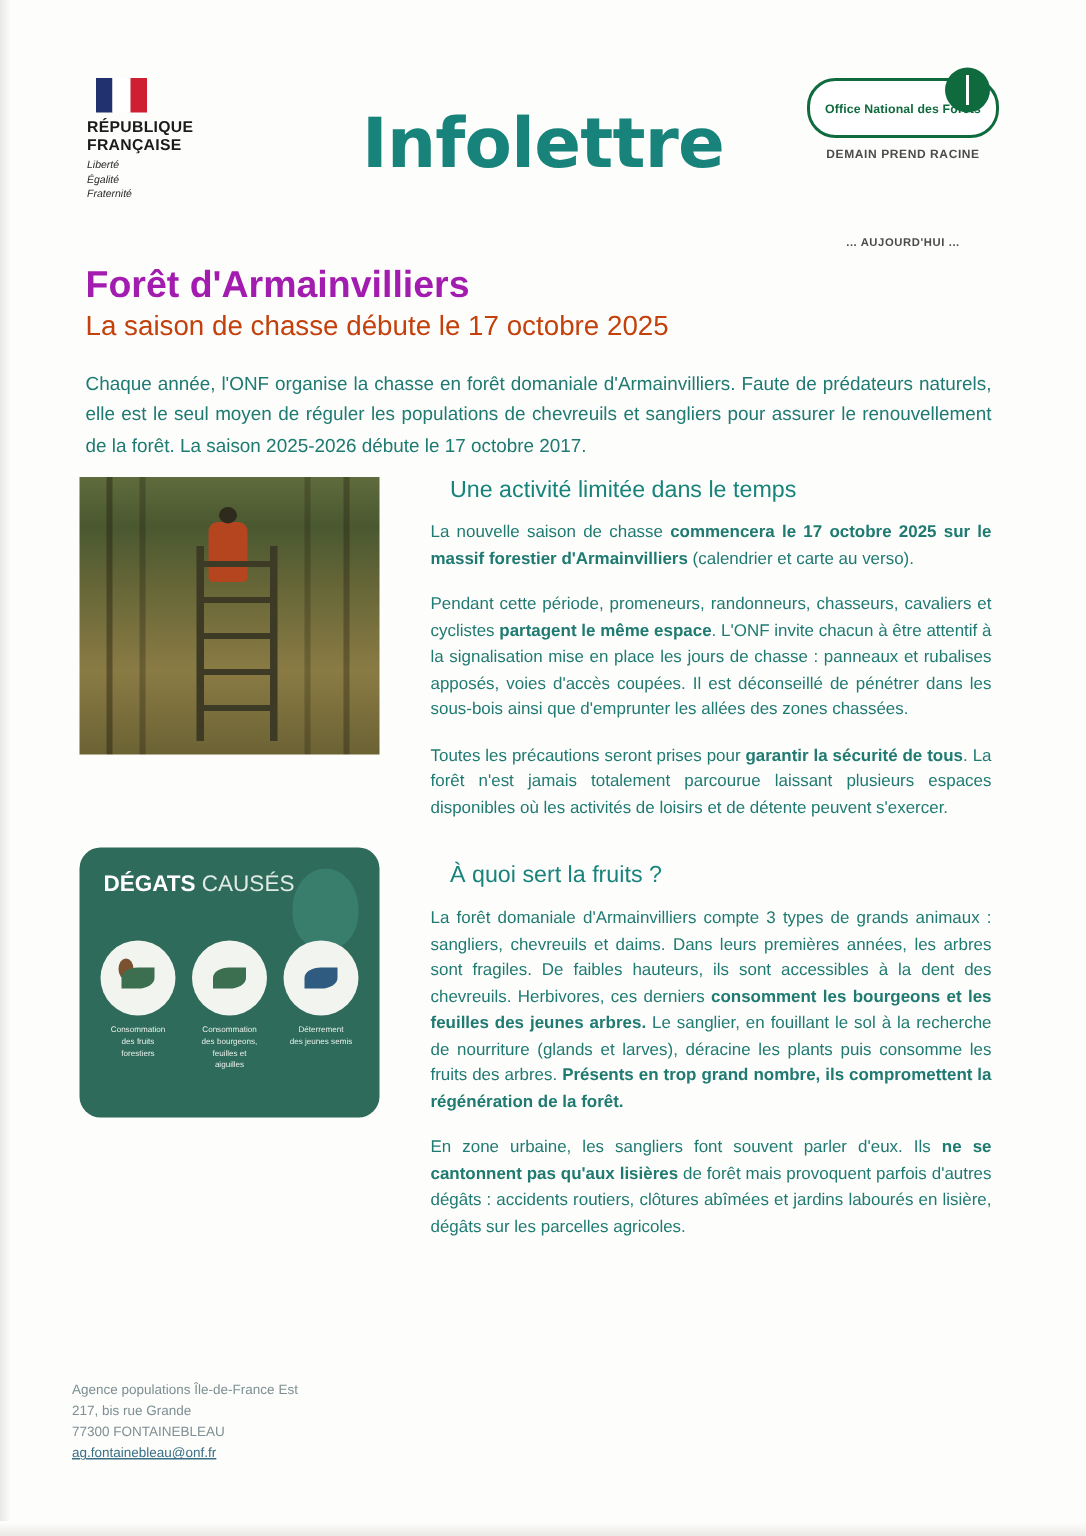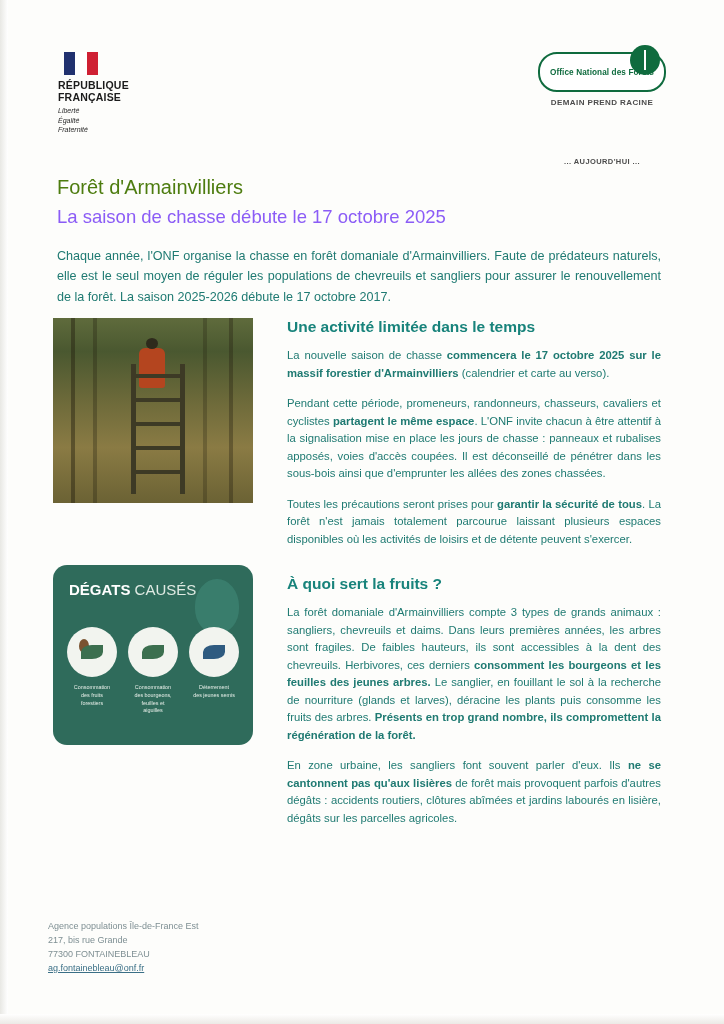--- a/index.html
+++ b/index.html
@@ -138,30 +138,30 @@
     letter-spacing: .4px;
     line-height: 1.35;
   }
   .onf-sub .l2 { font-size: 7.5px; margin-top: 48px; }
 
   
   .doc-title {
     position: absolute;
     left: 57px;
     top: 176px;
-    font-size: 20px;
-    font-weight: normal;
-    color: #4d7c0f;
+    font-size: 25px;
+    font-weight: bold;
+    color: #a21caf;
   }
   .doc-subtitle {
     position: absolute;
     left: 57px;
     top: 206px;
     font-size: 18.5px;
-    color: #8b5cf6;
+    color: #c2410c;
   }
 
   
   .intro {
     position: absolute;
     left: 57px;
     top: 246px;
     width: 604px;
     font-size: 12.6px;
     line-height: 1.62;
@@ -297,23 +297,23 @@
 
   
   .col {
     position: absolute;
     left: 287px;
     width: 374px;
     color: #1f7a72;
   }
   .sec-title {
     font-size: 15.5px;
-    font-weight: bold;
+    font-weight: normal;
     color: #18837b;
-    margin: 0 0 11px 0;
+    margin: 0 0 11px 13px;
   }
   .col p {
     margin: 0 0 13px 0;
     font-size: 11.3px;
     line-height: 1.55;
     text-align: justify;
   }
   .col b { font-weight: bold; }
 
   .sec1 { top: 318px; }
@@ -364,20 +364,21 @@
       <div class="rf-title">
         <div>RÉPUBLIQUE</div>
         <div>FRANÇAISE</div>
       </div>
       <div class="rf-motto" style="white-space:pre-line">Liberté
 Égalité
 Fraternité</div>
     </div>
 
     <div class="masthead">
+      <div class="infolettre">Infolettre</div>
     </div>
 
     <div class="onf-logo">
       <div class="onf-badge">
         <span>Office National des Forêts</span>
         <div class="onf-tree"></div>
       </div>
       <div class="onf-sub">
         <div>DEMAIN PREND RACINE</div>
         <div class="l2">... AUJOURD'HUI ...</div>

